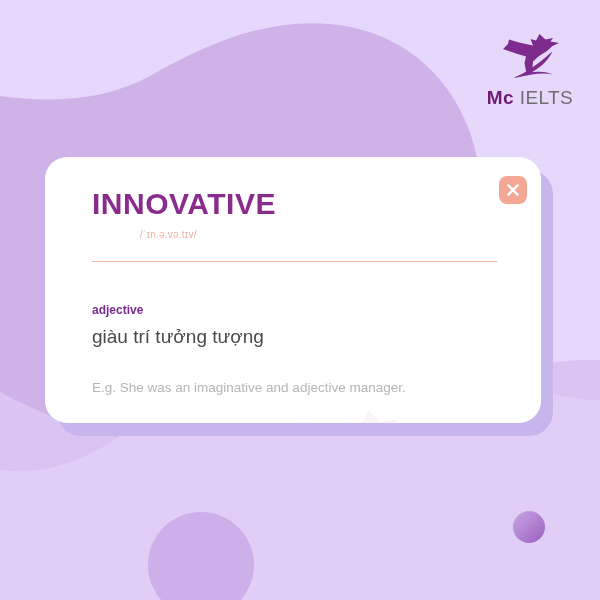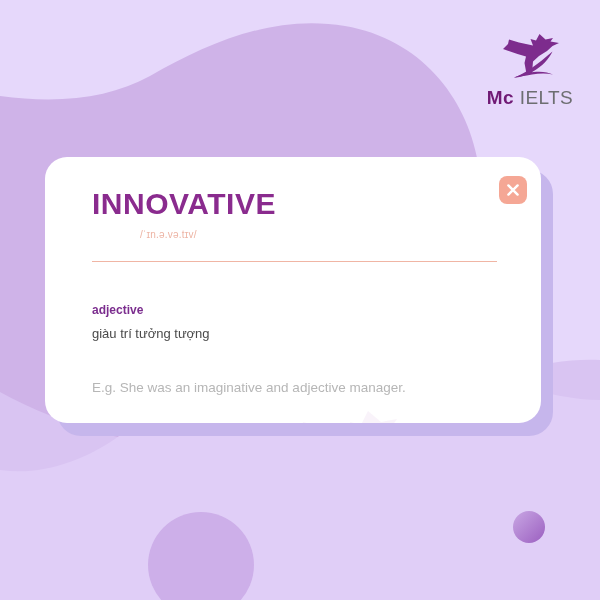--- a/index.html
+++ b/index.html
@@ -149,21 +149,21 @@
     font-size: 12px;
     font-weight: bold;
     color: #7B2D8E;
     line-height: 1;
   }
 
   #word-meaning {
     position: absolute;
     left: 47px;
     top: 170px;
-    font-size: 13px;
+    font-size: 19px;
     color: #4A4A4A;
     line-height: 1;
   }
 
   #word-example {
     position: absolute;
     left: 47px;
     top: 224px;
     font-size: 13.5px;
     color: #B6B6B6;

